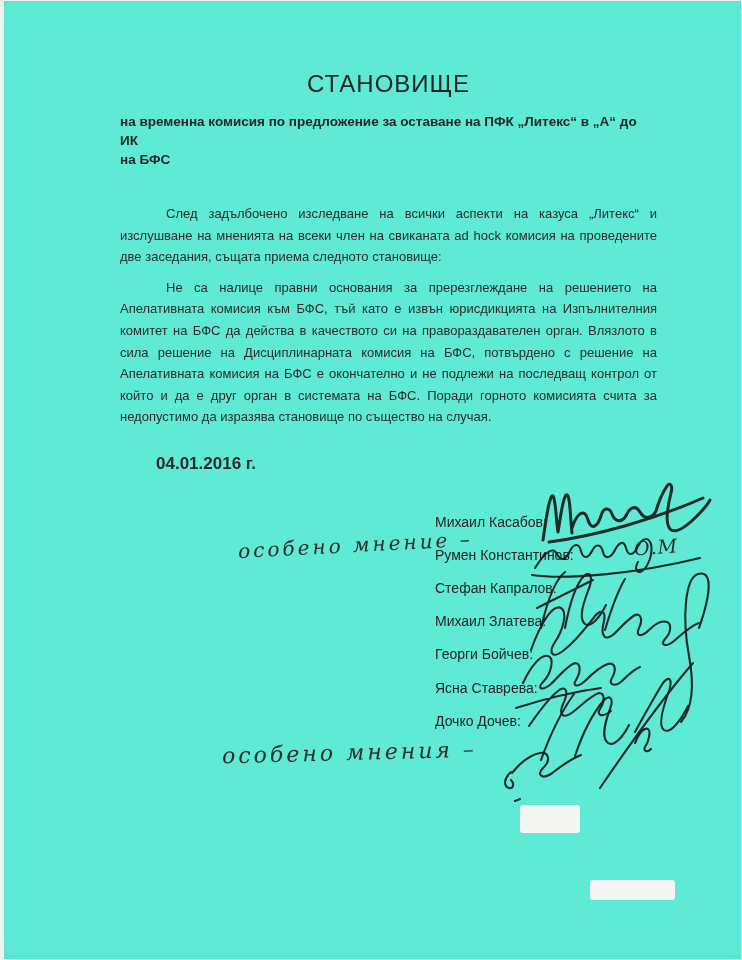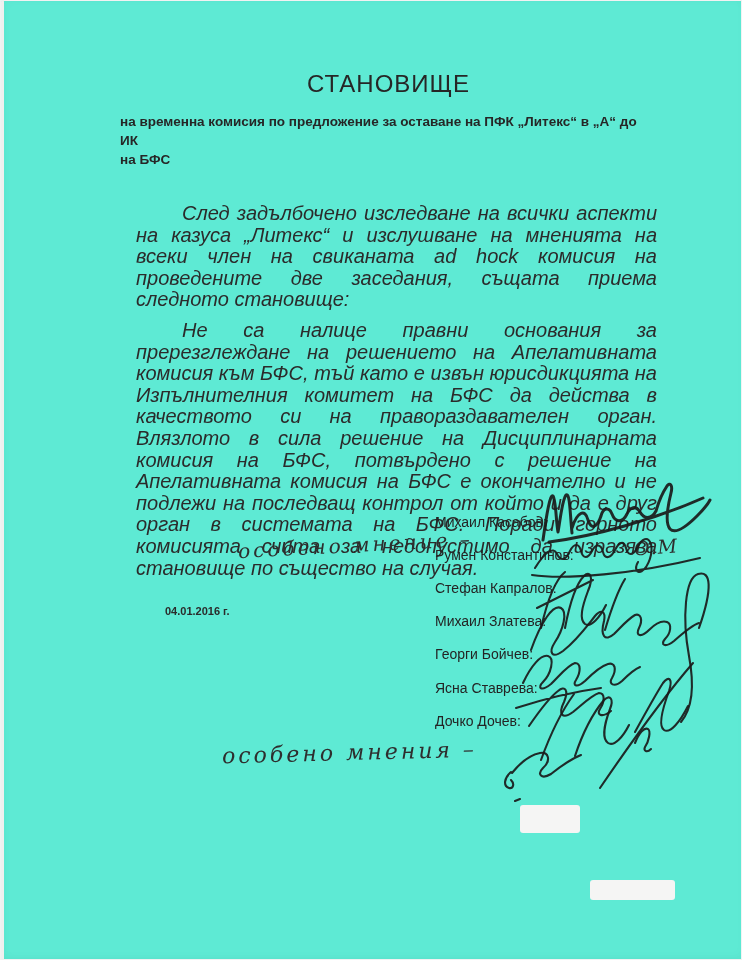--- a/index.html
+++ b/index.html
@@ -35,31 +35,30 @@
   }
   .subtitle{
     text-align:left;
     font-weight:bold;
     font-size:13.5px;
     line-height:19px;
     margin-bottom:34px;
     color:#262626;
   }
   .para{
-    margin:0 0 9px 16px;
-    font-size:20px;
+    margin:0 0 9px 0;
+    font-size:13px;
     line-height:21.6px;
     text-align:justify;
     text-indent:46px;
-    font-style:italic;
   }
   .date{
     margin-top:26px;
-    margin-left:45px;
-    font-size:11px;
+    margin-left:36px;
+    font-size:17px;
     font-weight:600;
   }
 
   .sig-block{
     position:absolute;
     left:435px;
     top:505px;
     width:200px;
   }
   .sig-row{

